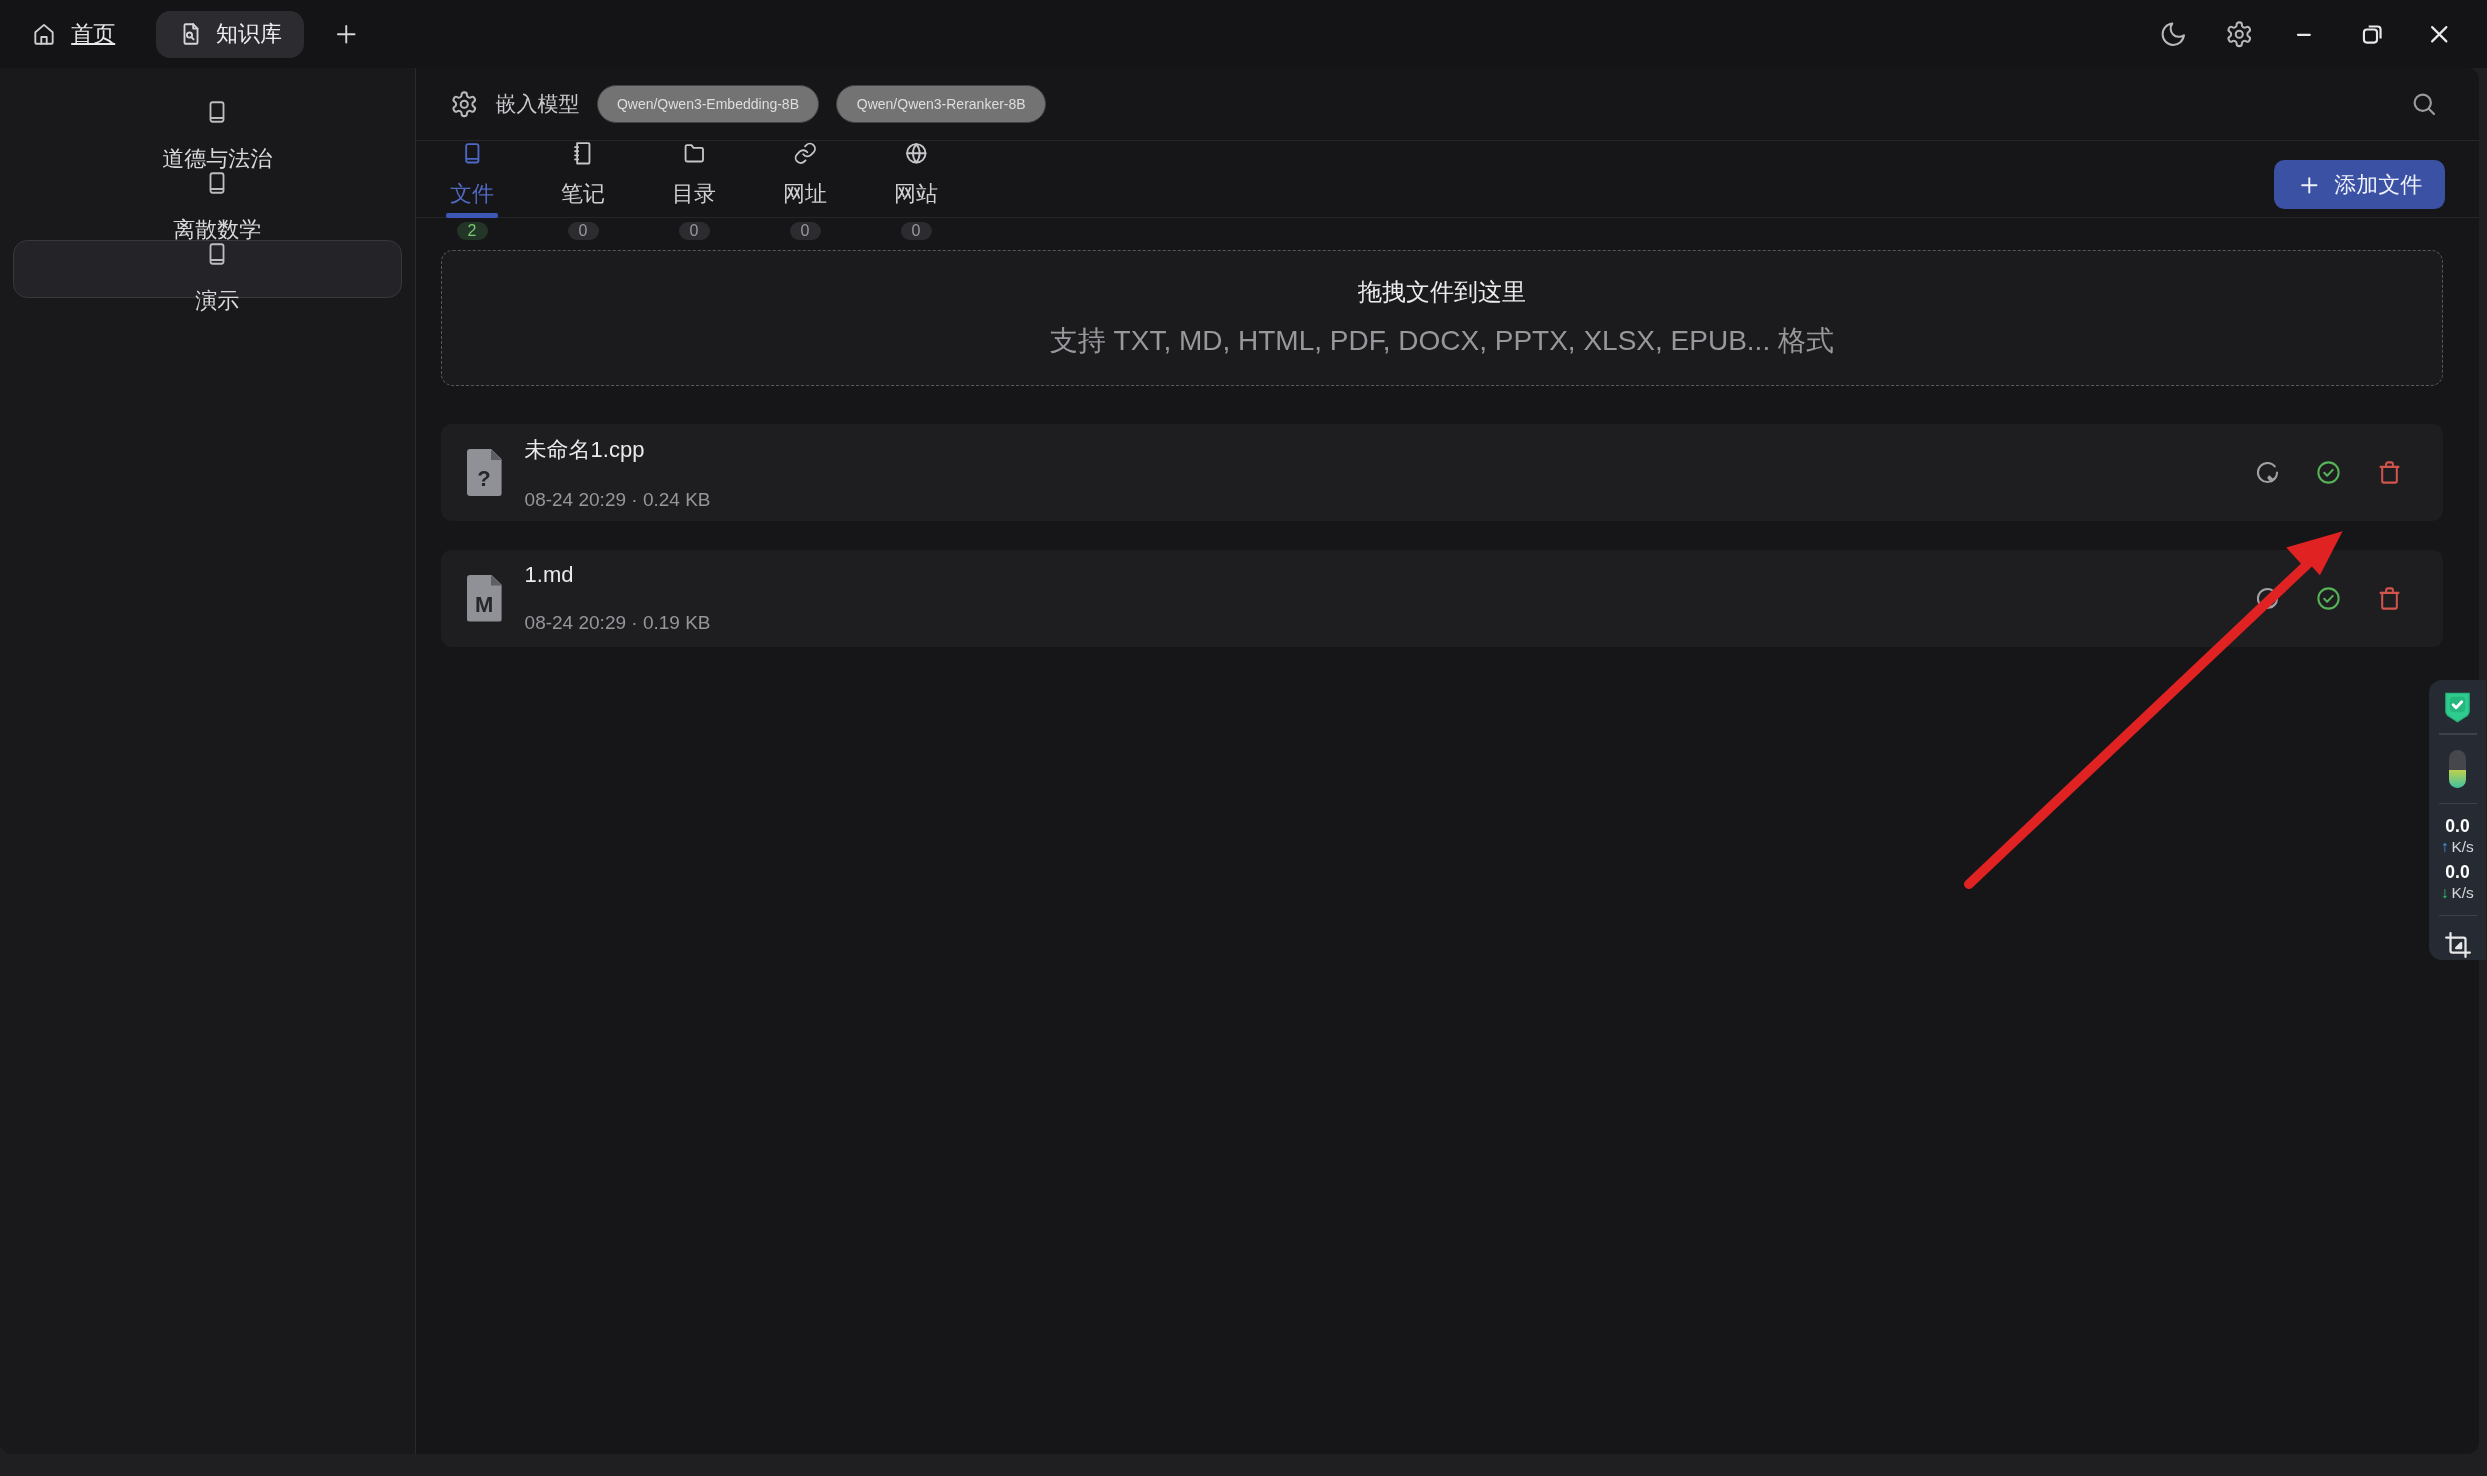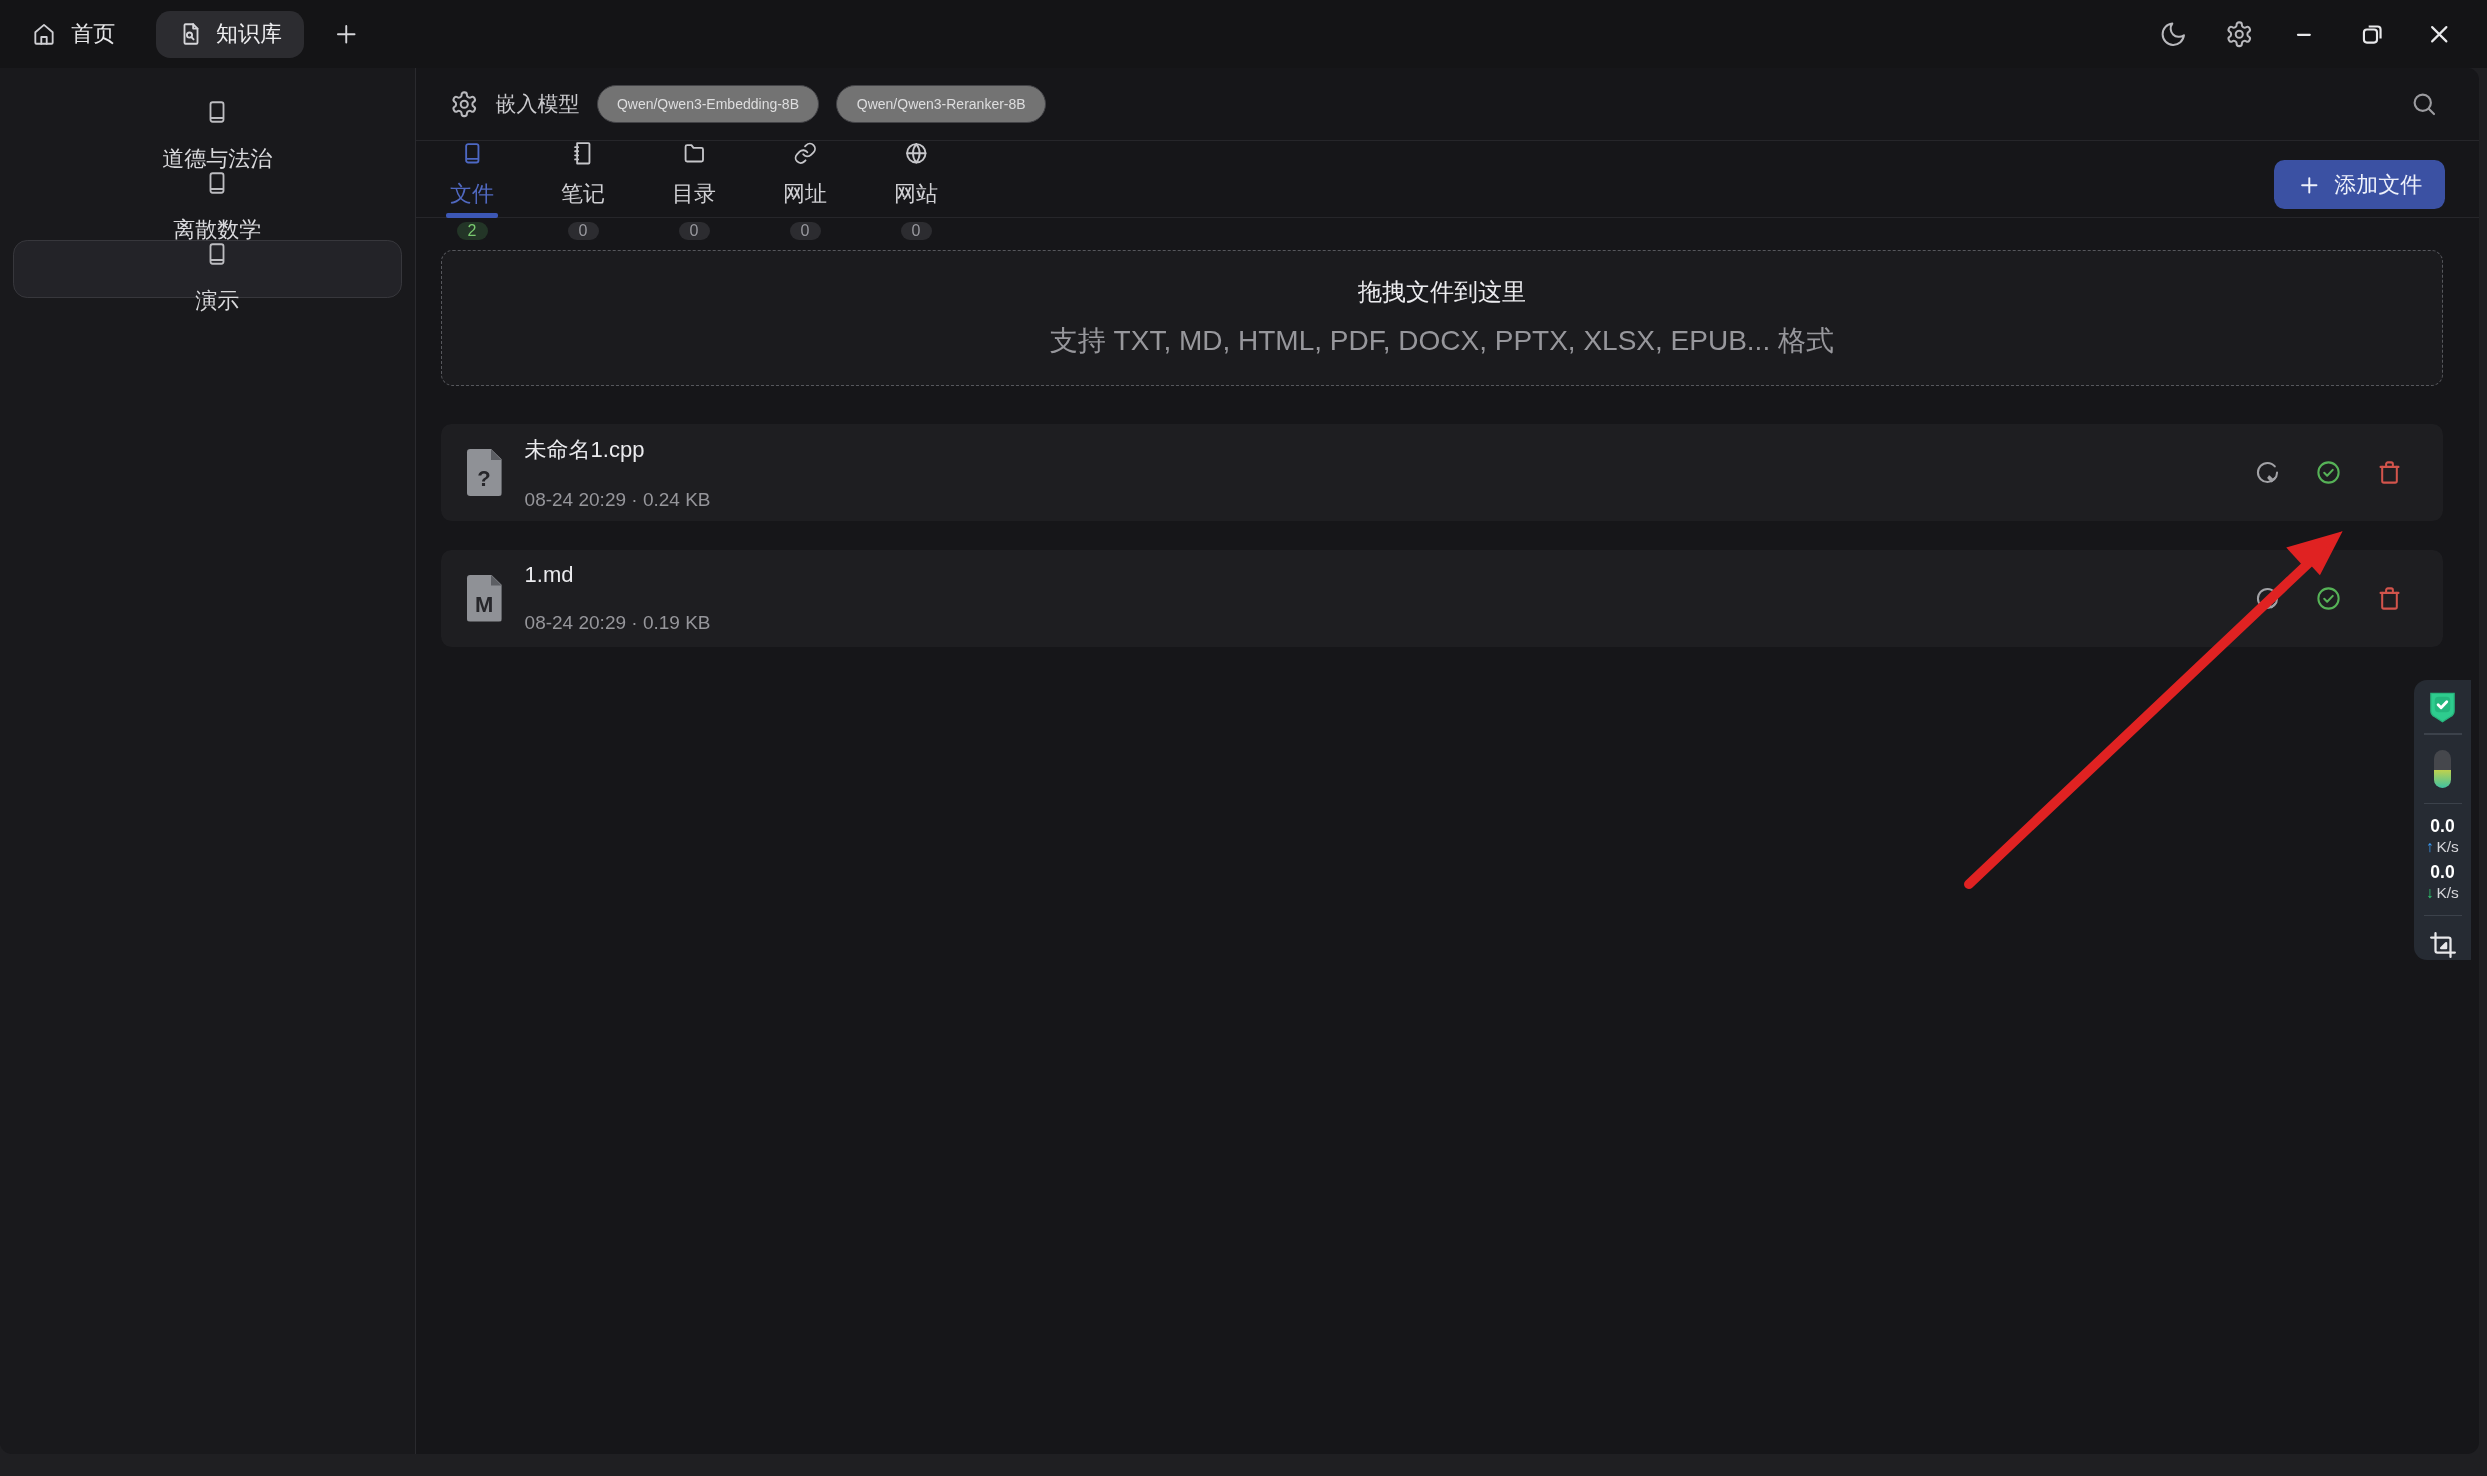--- a/index.html
+++ b/index.html
@@ -13,21 +13,21 @@
   }
   svg { display:block; }
 
   
   .titlebar {
     position:absolute; top:0; left:0; width:2487px; height:68px;
     background:#141416; display:flex; align-items:center;
   }
   .tb-home {
     display:flex; align-items:center; gap:14.2px;
-    margin-left:31px; font-size:22px; color:#e8e8ea; cursor:default;
+    margin-left:31px; font-size:22px; color:#e8e8ea; cursor:default;text-decoration:underline;
   }
   .tb-pill {
     margin-left:41px; display:flex; align-items:center; gap:11.7px;
     background:#2c2c30; border-radius:14.2px; height:47px; padding:0 22px;
     font-size:22px; color:#ededef;
   }
   .tb-plus { margin-left:28.5px; }
   .tb-right { margin-left:auto; display:flex; align-items:center; gap:38px; padding-right:34px; }
   .tb-iconbtn { color:#b9b9bd; }
   .tb-iconbtn.bright { color:#e9e9eb; }
@@ -128,21 +128,21 @@
   .file-info { margin-left:23px; display:flex; flex-direction:column; gap:24px; }
   .file-name { font-size:22px; color:#eaeaed; }
   .file-meta { font-size:19px; color:#96969b; }
   .row-actions { margin-left:auto; display:flex; align-items:center; gap:34px; }
   .act-refresh { color:#a2a2a6; }
   .act-check   { color:#56b257; }
   .act-trash   { color:#d2544c; }
 
   
   .net-widget {
-    position:absolute; right:16px; top:680px; width:57px; height:280px;
+    position:absolute; right:1px; top:680px; width:57px; height:280px;
     background:#262b33; border-radius:13px 0 0 13px; z-index:50;
     display:flex; flex-direction:column; align-items:center; padding-top:10.4px;
   }
   .nw-divider { width:38px; height:1.3px; background:#3c424b; margin:9px 0; flex-shrink:0; }
   .battery {
     width:17.5px; height:49px; border-radius:9px; background:#45474c;
     position:relative; overflow:hidden; margin:6.5px 0;
   }
   .battery-fill {
     position:absolute; bottom:0; left:0; width:100%; height:46%;

